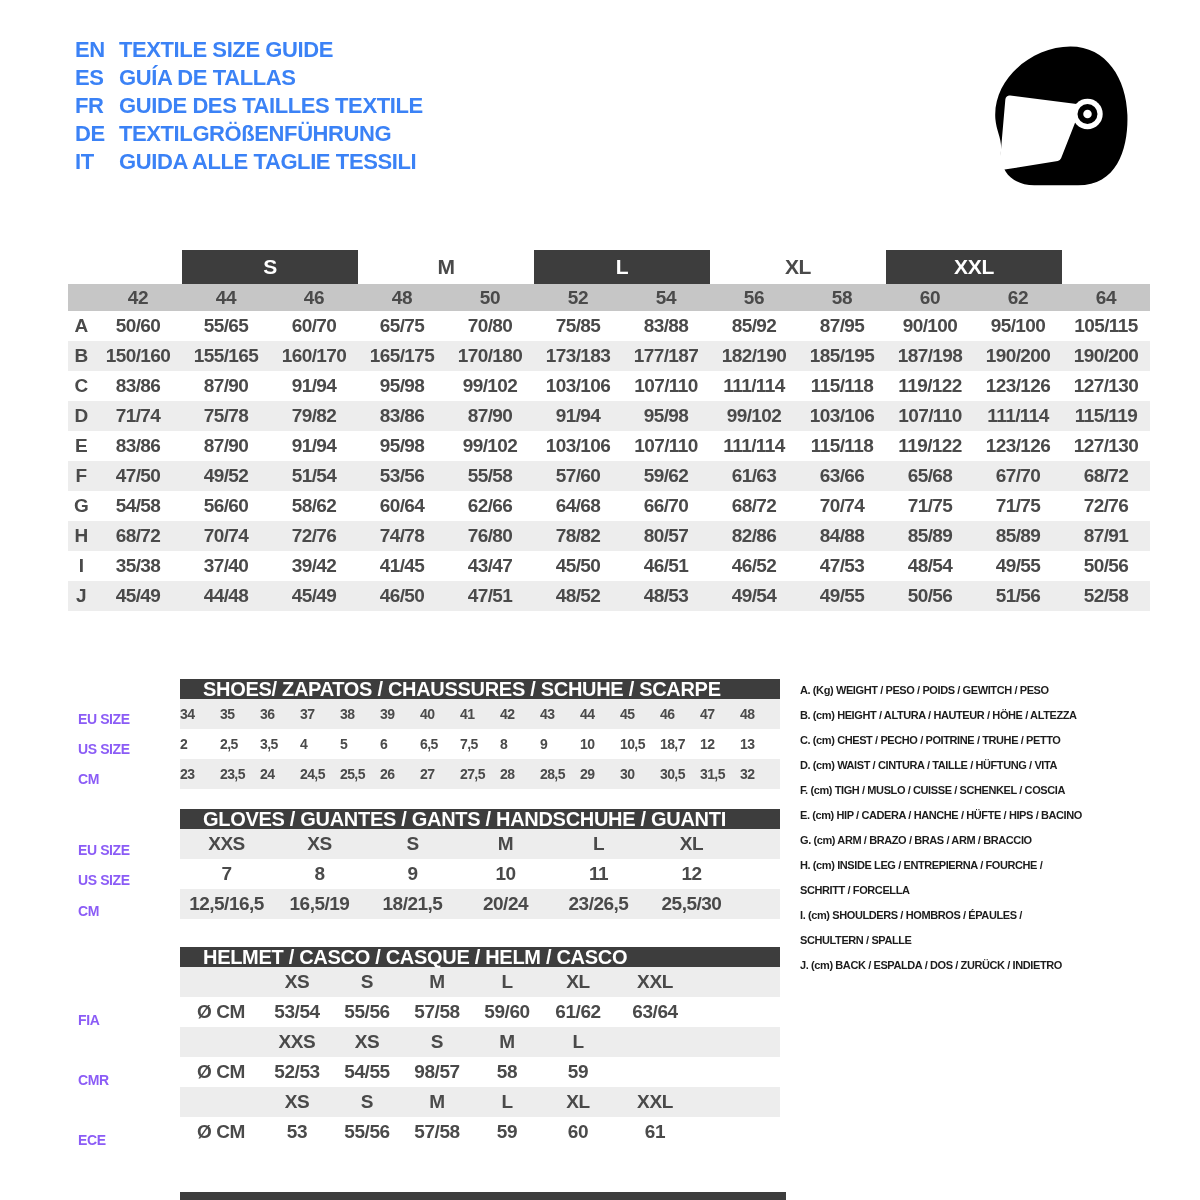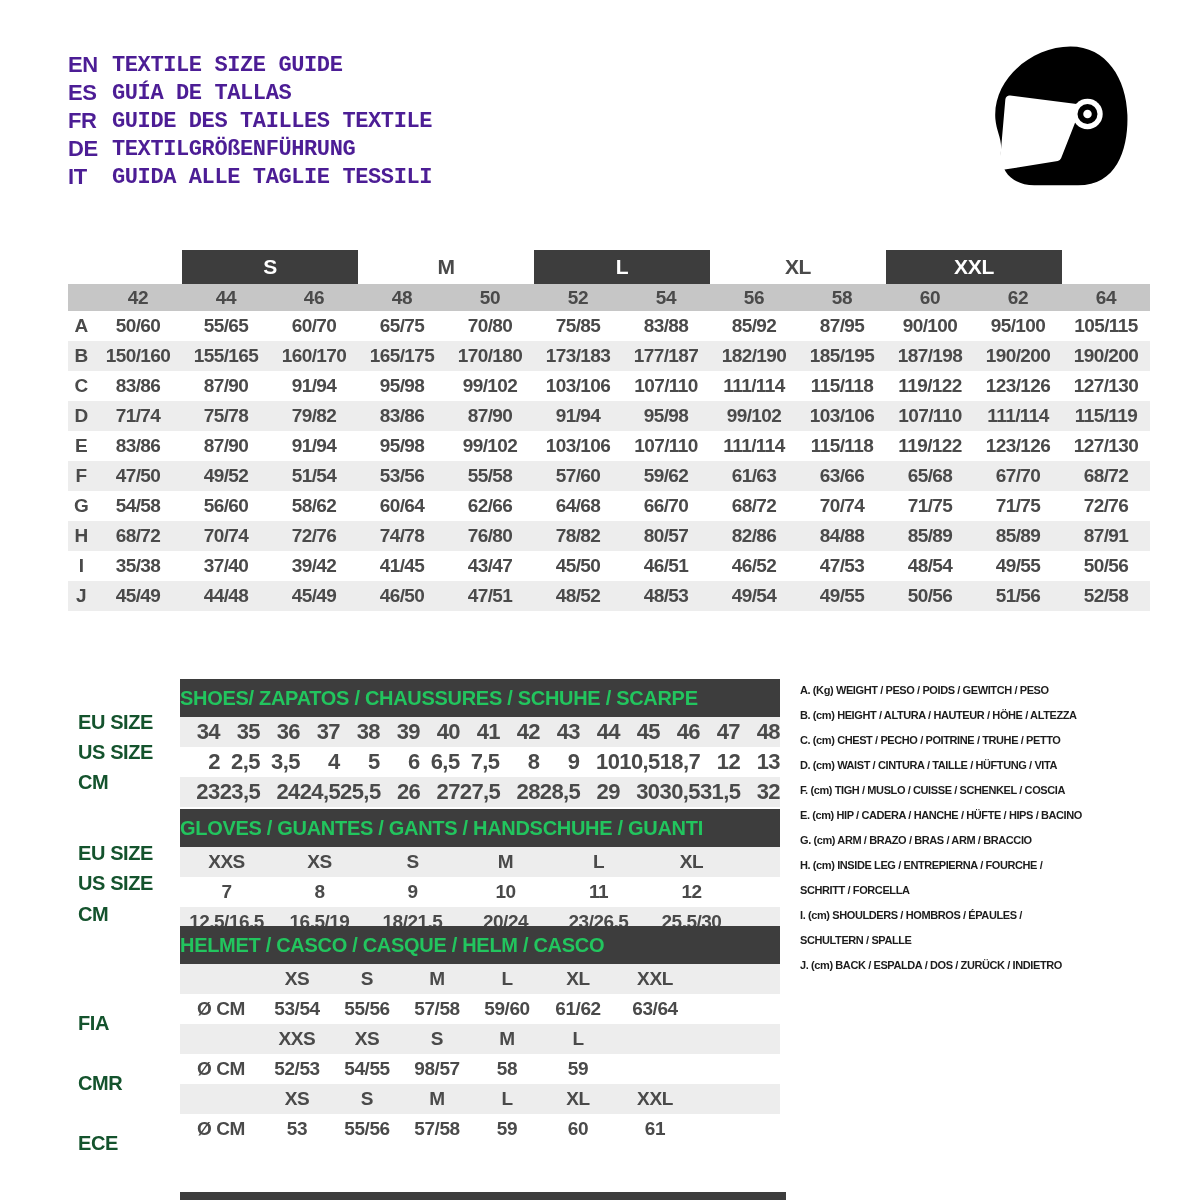--- a/index.html
+++ b/index.html
@@ -1,24 +1,24 @@
 <!DOCTYPE html>
 <html><head>
 <meta charset="utf-8">
 <style>
   * { margin:0; padding:0; box-sizing:border-box; }
   html,body { width:1200px; height:1200px; background:#ffffff; position:relative;
     font-family:"Liberation Sans", sans-serif; font-weight:bold; color:#4a4a4a;
     font-stretch:semi-condensed; overflow:hidden; }
 
   
-  .lang-block { position:absolute; left:68px; top:36px; color:#4c1d95;margin-top:15px; }
+  .lang-block { position:absolute; left:75px; top:36px; color:#3b82f6; }
   .lang-row { display:flex; height:28px; align-items:center; font-size:22px; letter-spacing:-0.4px; }
   .lang-code { width:44px; }
-  .lang-title { white-space:nowrap;font-family:Liberation Mono, monospace; }
+  .lang-title { white-space:nowrap; }
 
   
   .helmet-logo { position:absolute; left:983px; top:35px; width:152px; height:160px; }
 
   
   .main-table { position:absolute; left:68px; top:250px; width:1082px; }
   .grid13 { display:grid; grid-template-columns:26px repeat(12, 1fr); }
   .groups-row { height:34px; margin-bottom:0; }
   .size-box, .size-plain { display:flex; align-items:center; justify-content:center;
     font-size:21px; letter-spacing:-0.3px; }
@@ -31,38 +31,38 @@
   .g-xxl{ grid-column:11 / span 2; }
   .numbers-row { background:#c6c6c6; height:27px; align-items:center; text-align:center;
     font-size:19px; letter-spacing:-0.4px; }
   .size-rows .size-row { height:30px; align-items:center; text-align:center;
     font-size:19px; letter-spacing:-0.6px; }
   .size-rows .size-row:nth-child(even) { background:#ededed; }
   .cell { display:block; }
   .contents { display:contents; }
 
   
-  .section-bar { height:38px; background:#3d3d3d; color:#22c55e; display:flex; align-items:center;
-    padding-left:0; font-size:20px; letter-spacing:-0.3px; white-space:nowrap; }
-  .side-label { position:absolute; left:78px; font-size:20px; letter-spacing:-0.4px;
-    color:#14532d; white-space:nowrap; }
+  .section-bar { height:20px; background:#3d3d3d; color:#ffffff; display:flex; align-items:center;
+    padding-left:23px; font-size:20px; letter-spacing:-0.3px; white-space:nowrap; }
+  .side-label { position:absolute; left:78px; font-size:14px; letter-spacing:-0.4px;
+    color:#8b5cf6; white-space:nowrap; }
 
   
   .shoes-table { position:absolute; left:180px; top:679px; width:600px; }
   .shoes-row { display:grid; grid-template-columns:repeat(15, 1fr); height:30px;
-    align-items:center; text-align:right; font-size:22px; letter-spacing:-0.6px; }
+    align-items:center; text-align:left; font-size:14px; letter-spacing:-0.6px; }
   .row-stripe { background:#ededed; }
 
   
   .gloves-table { position:absolute; left:180px; top:809px; width:600px; }
   .gloves-row { display:grid; grid-template-columns:repeat(6, 93px) 1fr; height:30px;
     align-items:center; text-align:center; font-size:19px; letter-spacing:-0.5px; }
 
   
-  .helmet-table { position:absolute; left:180px; top:926px; width:600px; }
+  .helmet-table { position:absolute; left:180px; top:947px; width:600px; }
   .h-row { display:grid; grid-template-columns:82px 70px 70px 70px 70px 72px 82px 1fr;
     height:30px; align-items:center; text-align:center; font-size:19px; letter-spacing:-0.4px; }
   .h-row.sizes-row { background:#ededed; }
 
   
   .legend { position:absolute; left:800px; top:678px; width:400px; color:#1c1c1c; }
   .legend-line { font-size:11px; line-height:25px; letter-spacing:-0.4px; white-space:nowrap; }
 
   
   .cropped-bar { position:absolute; left:180px; top:1192px; width:606px; height:8px; background:#3d3d3d; }

